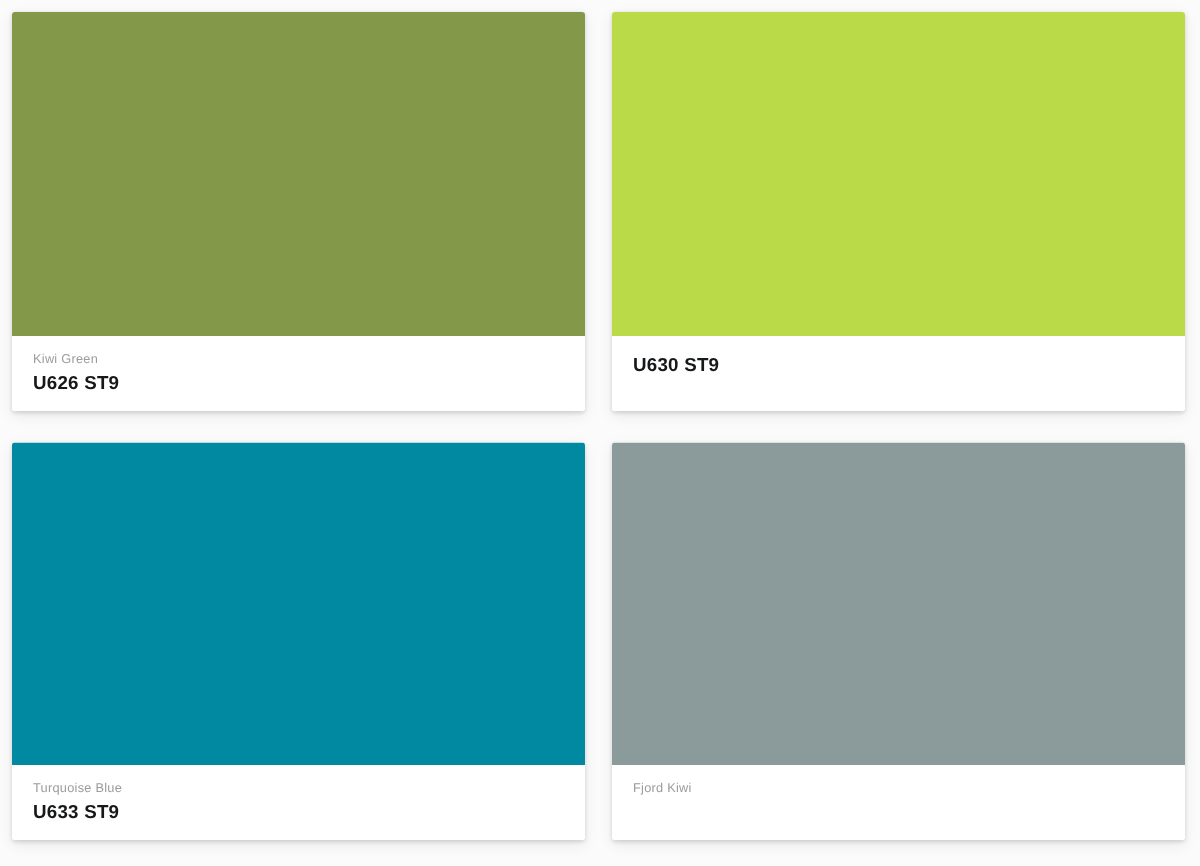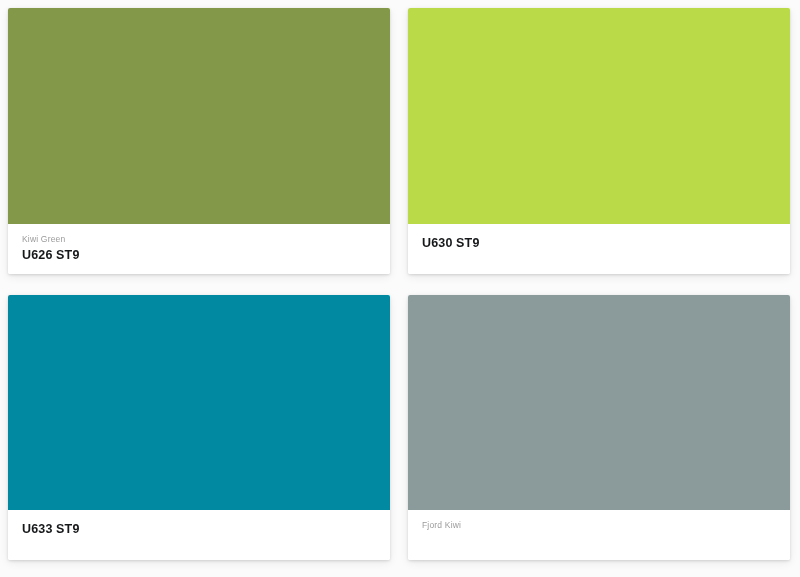--- a/index.html
+++ b/index.html
@@ -92,20 +92,21 @@
   <div class="swatch-card">
     <div class="swatch-color" style="background-color: rgb(186, 218, 72);"></div>
     <div class="swatch-label">
       <span class="swatch-code">U630 ST9</span>
     </div>
   </div>
 
   <div class="swatch-card">
     <div class="swatch-color" style="background-color: rgb(0, 137, 160);"></div>
     <div class="swatch-label">
+      <span class="swatch-name">Turquoise Blue</span>
       <span class="swatch-code">U633 ST9</span>
     </div>
   </div>
 
   <div class="swatch-card">
     <div class="swatch-color" style="background-color: rgb(139, 155, 155);"></div>
     <div class="swatch-label">
       <span class="swatch-name">Fjord Kiwi</span>
     </div>
   </div>

